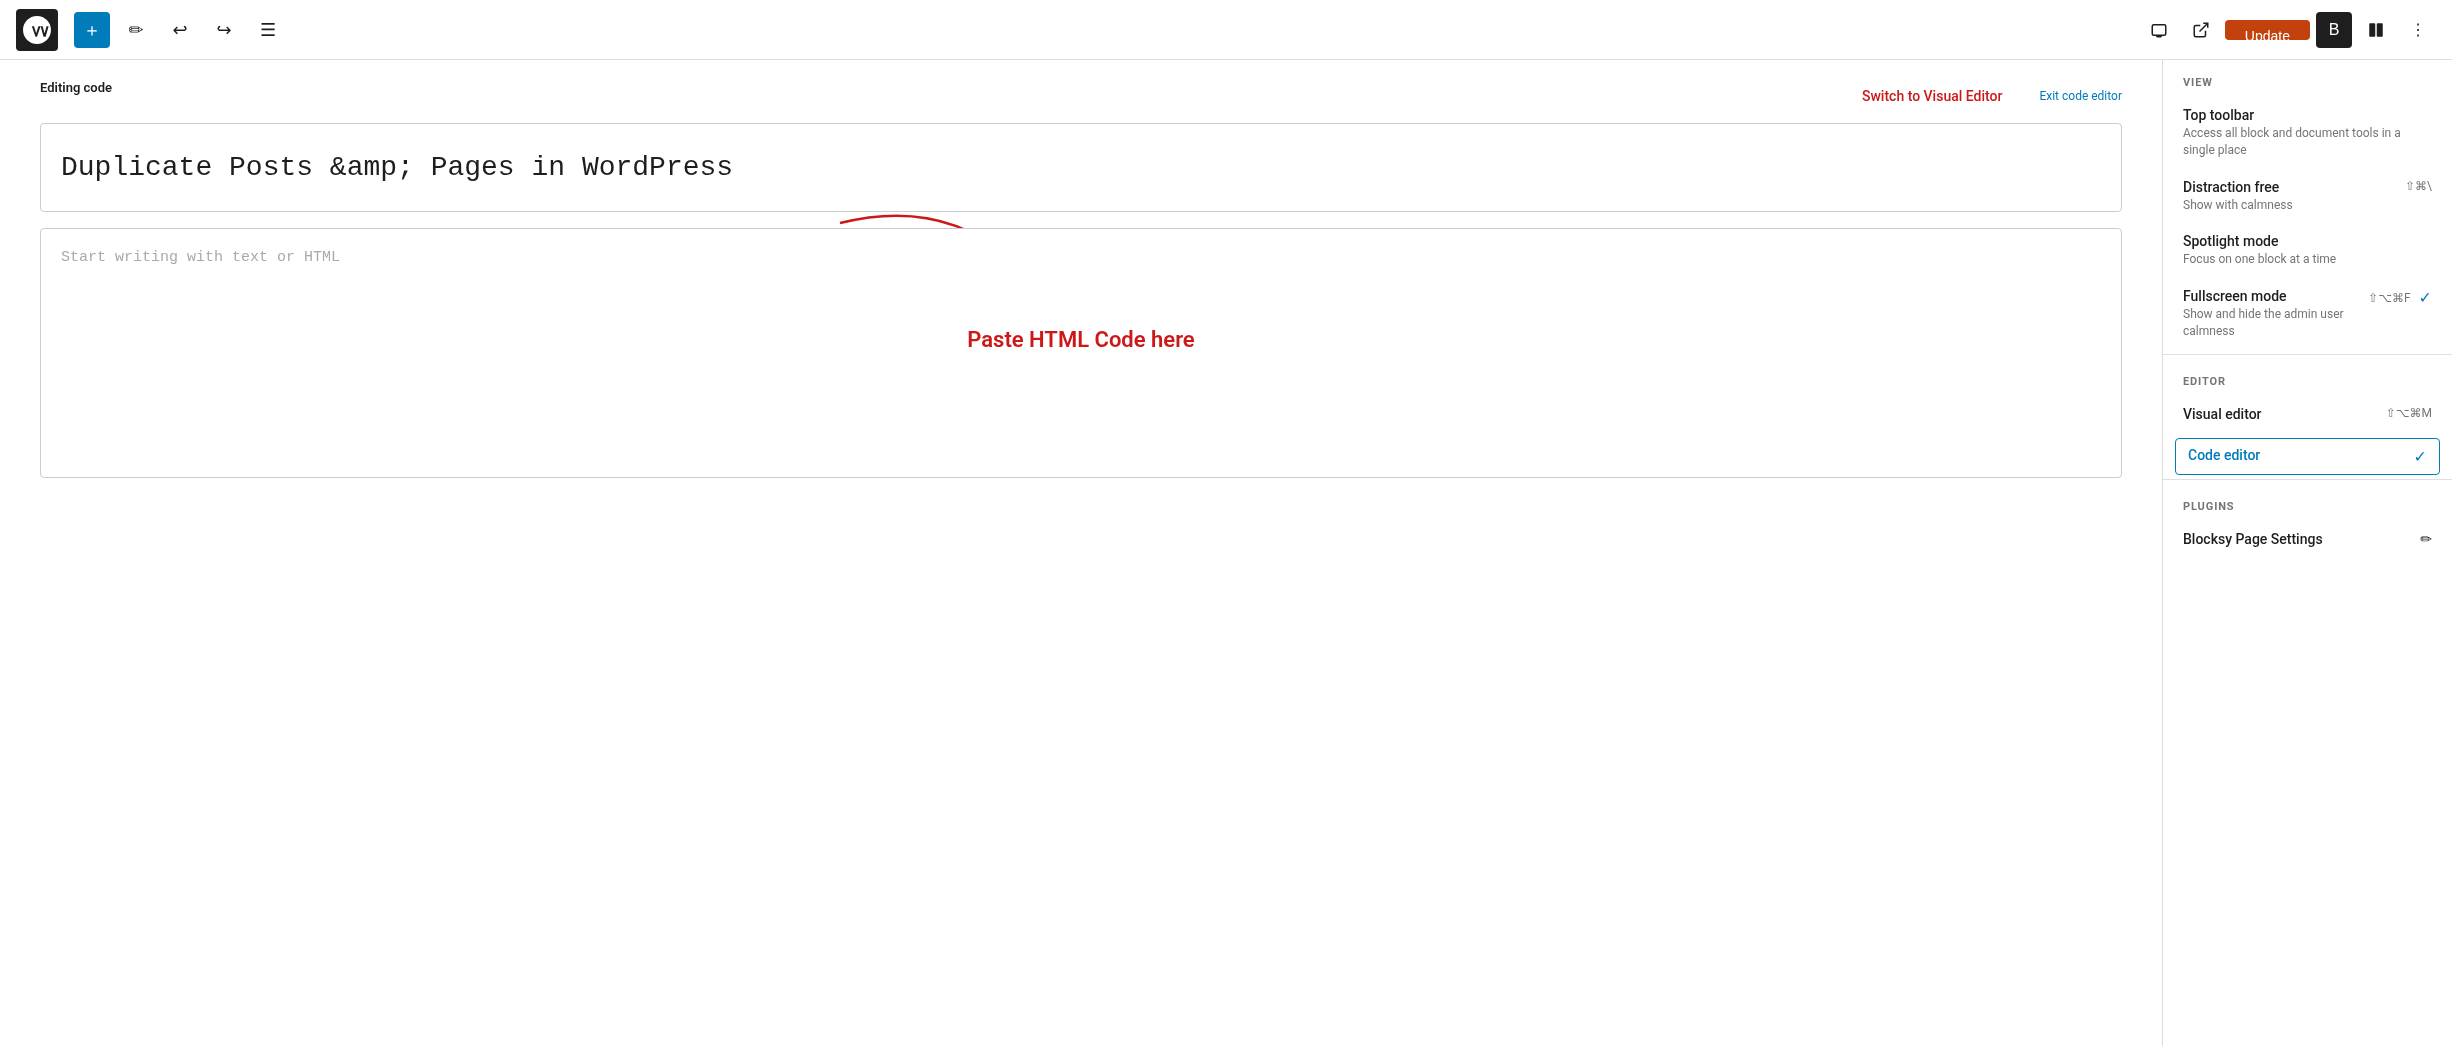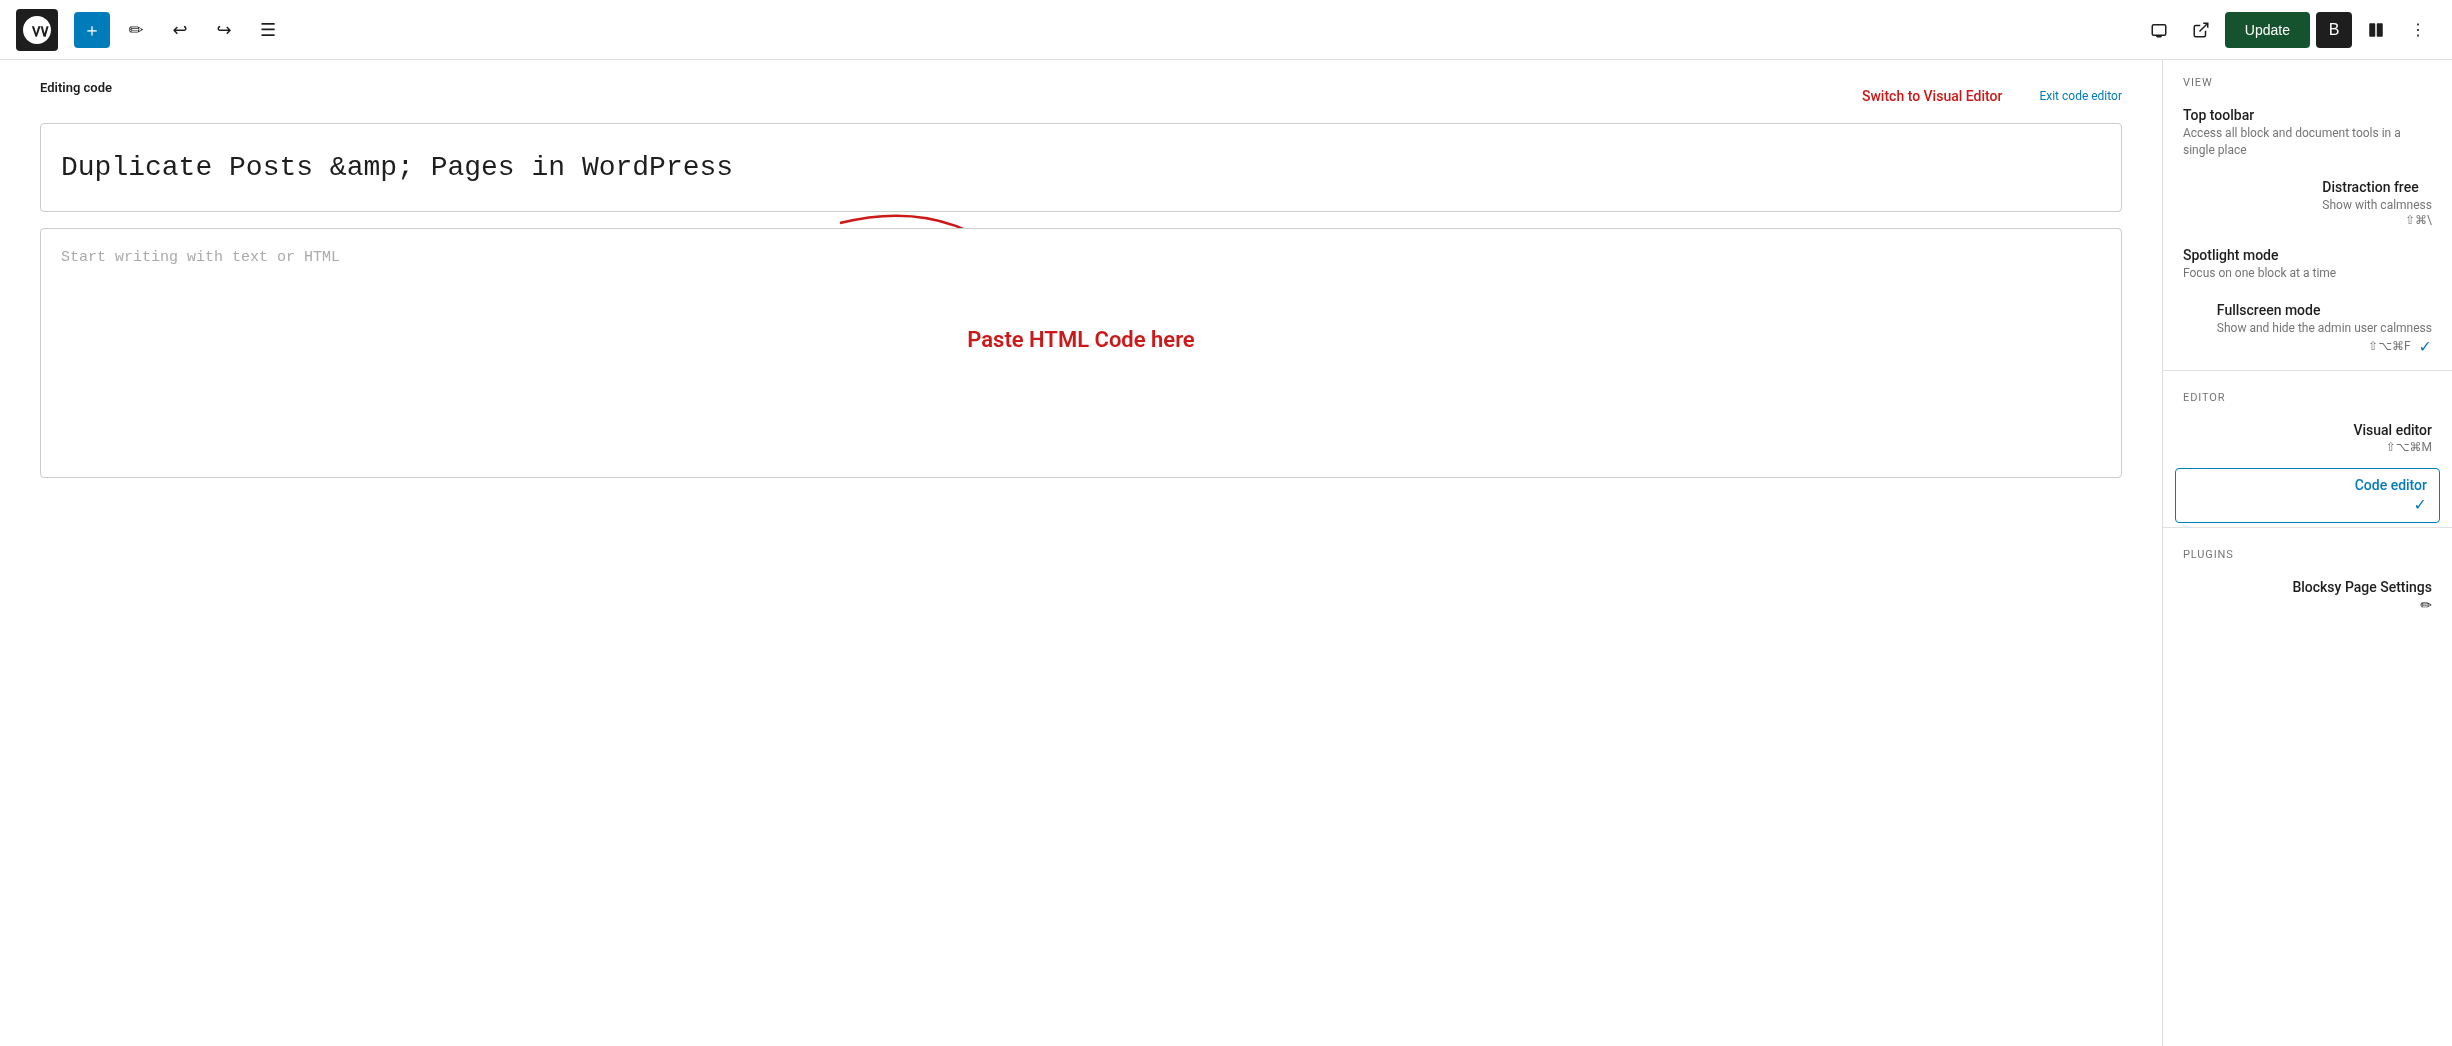--- a/index.html
+++ b/index.html
@@ -44,29 +44,29 @@
     }
     .toolbar-btn.add-btn {
       background: #007cba;
       color: #fff;
       border-radius: 4px;
     }
 
     .toolbar-spacer { flex: 1; }
 
     .update-btn {
-      background: #14532d;
+      background: #c2410c;
       color: #fff;
       border: none;
       padding: 8px 20px;
       border-radius: 4px;
       font-size: 14px;
       font-weight: 500;
       cursor: pointer;
-      height: 36px;
+      height: 20px;
     }
 
     .toolbar-right-btns {
       display: flex;
       align-items: center;
       gap: 6px;
     }
     .icon-btn {
       width: 36px;
       height: 36px;
@@ -173,21 +173,21 @@
     .sidebar {
       width: 290px;
       background: #fff;
       border-left: 1px solid #ddd;
       overflow-y: auto;
       flex-shrink: 0;
     }
 
     .sidebar-section-title {
       font-size: 11px;
-      font-weight: 400;
+      font-weight: 700;
       color: #757575;
       letter-spacing: 0.08em;
       padding: 16px 20px 8px;
       text-transform: uppercase;
     }
 
     .sidebar-item {
       padding: 10px 20px;
       cursor: pointer;
     }
@@ -199,25 +199,24 @@
       margin-bottom: 2px;
     }
     .sidebar-item-desc {
       font-size: 12px;
       color: #757575;
       line-height: 1.4;
     }
 
     .sidebar-item-row {
       display: flex;
-      align-items: flex-end;
+      align-items: flex-start;
       justify-content: space-between;
       padding: 10px 20px;
       cursor: pointer;
-      flex-direction: column;
     }
 
     .sidebar-item-row-left .sidebar-item-title { margin-bottom: 2px; }
     .shortcut-text {
       font-size: 12px;
       color: #757575;
     }
 
     .sidebar-divider {
       border: none;

